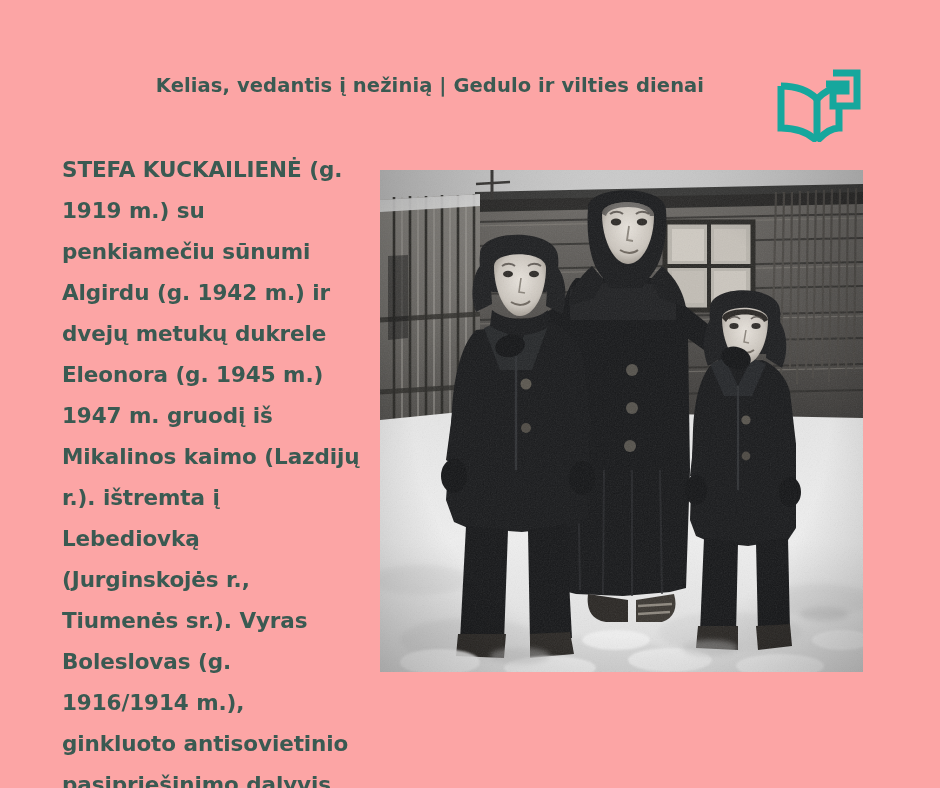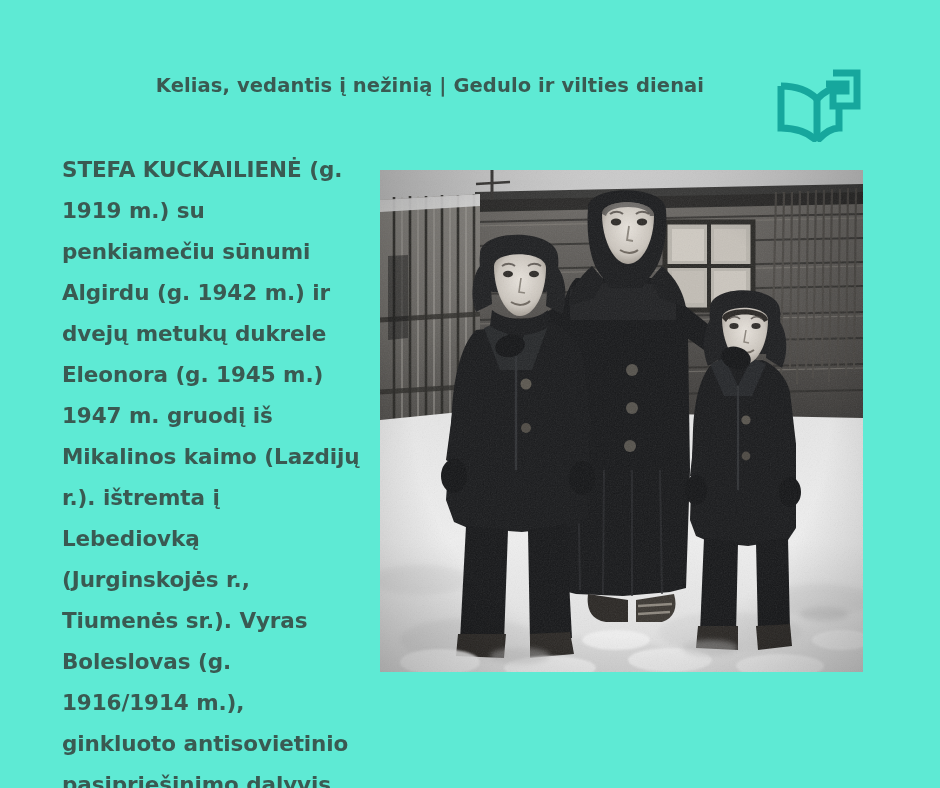--- a/index.html
+++ b/index.html
@@ -13,21 +13,21 @@
     background: #e3eaec;
     font-family: "DejaVu Sans", "Liberation Sans", sans-serif;
     overflow: hidden;
     position: relative;
   }
 
   .slide {
     position: relative;
     width: 940px;
     height: 788px;
-    background: #5eead4;
+    background: #fca5a5;
   }
 
   
   .header {
     position: absolute;
     left: 0;
     top: 0;
     width: 940px;
     height: 155px;
   }

